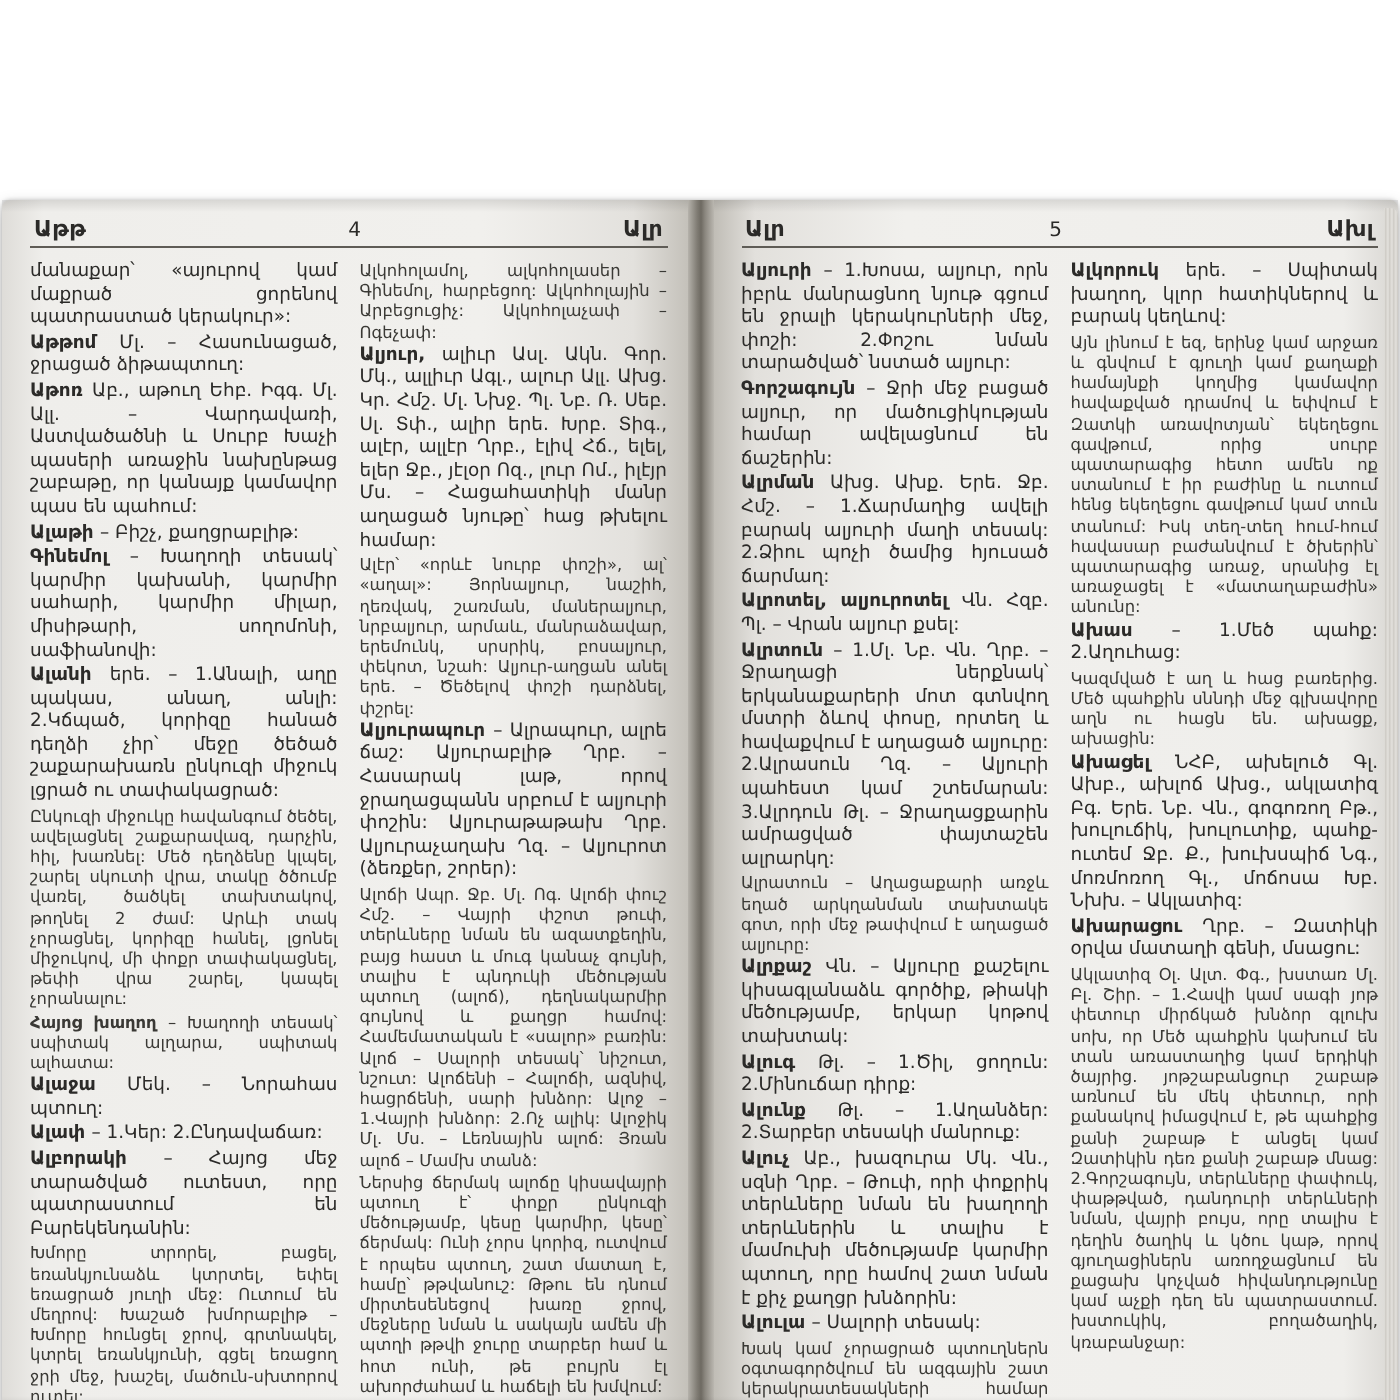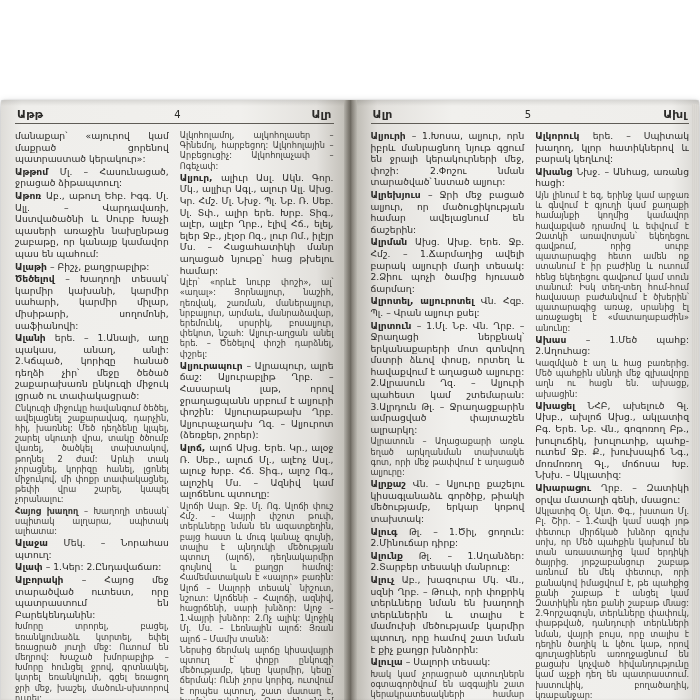--- a/index.html
+++ b/index.html
@@ -85,69 +85,67 @@
         <span class="guide">Աթթ</span>
         <span class="pagenum">4</span>
         <span class="guide">Ալր</span>
       </div>
       <div class="cols">
         <div class="col" id="lp-c0">
             <p class="entry">մանաքար՝ «այուրով կամ մաքրած ցորենով պատրաստած կերակուր»:</p>
             <p class="entry"><b>Աթթոմ </b>Մլ. – Հասունացած, ջրացած ձիթապտուղ:</p>
             <p class="entry"><b>Աթոռ </b>Աբ., աթուղ Եհբ. Իգգ. Մլ. Ալլ. – Վարդավառի, Աստվածածնի և Սուրբ Խաչի պասերի առաջին նախընթաց շաբաթը, որ կանայք կամավոր պաս են պահում:</p>
             <p class="entry"><b>Ալաթի </b>– Բիշչ, քաղցրաբլիթ:</p>
-            <p class="entry"><b>Ծեծելով </b>– Խաղողի տեսակ՝ կարմիր կախանի, կարմիր սահարի, կարմիր միլար, միսիթարի, սողոմոնի, սաֆիանովի:</p>
+            <p class="entry"><b>Գինեմոլ </b>– Խաղողի տեսակ՝ կարմիր կախանի, կարմիր սահարի, կարմիր միլար, միսիթարի, սողոմոնի, սաֆիանովի:</p>
             <p class="entry"><b>Ալանի </b>երե. – 1.Անալի, աղը պակաս, անաղ, անլի: 2.Կճպած, կորիզը հանած դեղձի չիր՝ մեջը ծեծած շաքարախառն ընկուզի միջուկ լցրած ու տափակացրած:</p>
             <p class="entry small">Ընկուզի միջուկը հավանգում ծեծել, ավելացնել շաքարավազ, դարչին, հիլ, խառնել: Մեծ դեղձենը կլպել, շարել սկուտի վրա, տակը ծծումբ վառել, ծածկել տախտակով, թողնել 2 ժամ: Արևի տակ չորացնել, կորիզը հանել, լցոնել միջուկով, մի փոքր տափակացնել, թեփի վրա շարել, կապել չորանալու:</p>
             <p class="entry small"><b>Հայոց խաղող </b>– Խաղողի տեսակ՝ սպիտակ ալղարա, սպիտակ ալհատա:</p>
             <p class="entry"><b>Ալաջա </b>Մեկ. – Նորահաս պտուղ:</p>
             <p class="entry"><b>Ալափ </b>– 1.Կեր: 2.Ընդավաճառ:</p>
             <p class="entry"><b>Ալբորակի </b>– Հայոց մեջ տարածված ուտեստ, որը պատրաստում են Բարեկենդանին:</p>
             <p class="entry small">Խմորը տրորել, բացել, եռանկյունաձև կտրտել, եփել եռացրած յուղի մեջ: Ուտում են մեղրով: Խաշած խմորաբլիթ – Խմորը հունցել ջրով, գրտնակել, կտրել եռանկյունի, գցել եռացող ջրի մեջ, խաշել, մածուն-սխտորով ուտել:</p>
             <p class="entry"><b>Ալբուխարի </b>– Դեղին, թթու սալոր:</p>
           </div>
         <div class="col" id="lp-c1">
             <p class="entry small">Ալկոհոլամոլ, ալկոհոլասեր – Գինեմոլ, հարբեցող: Ալկոհոլային – Արբեցուցիչ: Ալկոհոլաչափ – Ոգեչափ:</p>
             <p class="entry"><b>Ալյուր, </b>ալիւր Ասլ. Ակն. Գոր. Մկ., ալլիւր Ագլ., ալուր Ալլ. Ախց. Կր. Հմշ. Մլ. Նխջ. Պլ. Նբ. Ռ. Սեբ. Սլ. Տփ., ալիր երե. Խրբ. Տիգ., ալէր, ալլէր Ղրբ., էլիվ Հճ., ելել, ելեր Ջբ., յէլօր Ոզ., լուր Ոմ., իլէյր Մս. – Հացահատիկի մանր աղացած նյութը՝ հաց թխելու համար:</p>
             <p class="entry small">Ալէր՝ «որևէ նուրբ փոշի», ալ՝ «աղալ»: Յորնալյուր, նաշիհ, ղեռվակ, շառման, մաներալյուր, նրբալյուր, արմաև, մանրաձավար, երեմունկ, սրսրիկ, բոսալյուր, փեկոտ, նշահ: Ալյուր-աղցան անել երե. – Ծեծելով փոշի դարձնել, փշրել:</p>
             <p class="entry"><b>Ալյուրապուր </b>– Ալրապուր, ալրե ճաշ: Ալյուրաբլիթ Ղրբ. – Հասարակ լաթ, որով ջրաղացպանն սրբում է ալյուրի փոշին: Ալյուրաթաթախ Ղրբ. Ալյուրաչաղախ Ղզ. – Ալյուրոտ (ձեռքեր, շորեր):</p>
-            <p class="entry"><b>Ալոճ, </b>ալոճ Ախց. Երե. Կր., ալօջ Ռ. Սեբ., ալուճ Մլ., ալէոչ Ասլ., ալուջ Խրբ. Հճ. Տիգ., ալոշ Ոգ., ալոշիկ Մս. – Ազնիվ կամ ալոճենու պտուղը:</p>
             <p class="entry small">Ալոճի Ապր. Ջբ. Մլ. Ոգ. Ալոճի փուշ Հմշ. – Վայրի փշոտ թուփ, տերևները նման են ազատքեղին, բայց հաստ և մուգ կանաչ գույնի, տալիս է պնդուկի մեծության պտուղ (ալոճ), դեղնակարմիր գույնով և քաղցր համով: Համեմատական է «սալոր» բառին: Ալոճ – Սալորի տեսակ՝ նիշուտ, նշուտ: Ալոճենի – Հալոճի, ազնիվ, հացրճենի, սարի խնձոր: Ալոջ – 1.Վայրի խնձոր: 2.Ոչ ալիկ: Ալոջիկ Մլ. Մս. – Լեռնային ալոճ: Յռան ալոճ – Մամխ տանձ:</p>
             <p class="entry small">Ներսից ճերմակ ալոճը կիսավայրի պտուղ է՝ փոքր ընկուզի մեծությամբ, կեսը կարմիր, կեսը՝ ճերմակ: Ունի չորս կորիզ, ուտվում է որպես պտուղ, շատ մատաղ է, համը՝ թթվանուշ: Թթու են դնում միրտեսենեցով խառը ջրով, մեջները նման և սակայն ամեն մի պտղի թթվի ջուրը տարբեր համ և հոտ ունի, թե բույրն էլ ախորժահամ և հաճելի են խմվում:</p>
           </div>
       </div>
     </div>
 
     <div class="gutter"></div>
 
     <div class="page page-right">
       <div class="curve"></div>
       <div class="page-header">
         <span class="guide">Ալր</span>
         <span class="pagenum">5</span>
         <span class="guide">Ախլ</span>
       </div>
       <div class="cols">
         <div class="col" id="rp-c0">
             <p class="entry"><b>Ալյուրի </b>– 1.Խոսա, ալյուր, որն իբրև մանրացնող նյութ գցում են ջրալի կերակուրների մեջ, փոշի: 2.Փոշու նման տարածված՝ նստած ալյուր:</p>
-            <p class="entry"><b>Ալրեխյուս </b>– Ջրի մեջ բացած ալյուր, որ մածուցիկության համար ավելացնում են ճաշերին:</p>
+            <p class="entry"><b>Գորշագույն </b>– Ջրի մեջ բացած ալյուր, որ մածուցիկության համար ավելացնում են ճաշերին:</p>
             <p class="entry"><b>Ալրման </b>Ախց. Ախք. Երե. Ջբ. Հմշ. – 1.Ճարմաղից ավելի բարակ ալյուրի մաղի տեսակ: 2.Ձիու պոչի ծամից հյուսած ճարմաղ:</p>
             <p class="entry"><b>Ալրոտել, ալյուրոտել </b>Վն. Հզբ. Պլ. – Վրան ալյուր քսել:</p>
             <p class="entry"><b>Ալրտուն </b>– 1.Մլ. Նբ. Վն. Ղրբ. – Ջրաղացի ներքնակ՝ երկանաքարերի մոտ գտնվող մստրի ձևով փոսը, որտեղ և հավաքվում է աղացած ալյուրը: 2.Ալրասուն Ղզ. – Ալյուրի պահեստ կամ շտեմարան: 3.Ալրդուն Թլ. – Ջրաղացքարին ամրացված փայտաշեն ալրարկղ:</p>
             <p class="entry small">Ալրատուն – Աղացաքարի առջև եղած արկղանման տախտակե գոտ, որի մեջ թափվում է աղացած ալյուրը:</p>
             <p class="entry"><b>Ալրքաշ </b>Վն. – Ալյուրը քաշելու կիսագլանաձև գործիք, թիակի մեծությամբ, երկար կոթով տախտակ:</p>
             <p class="entry"><b>Ալուգ </b>Թլ. – 1.Ծիլ, ցողուն: 2.Մինուճար դիրք:</p>
             <p class="entry"><b>Ալունք </b>Թլ. – 1.Աղանձեր: 2.Տարբեր տեսակի մանրուք:</p>
             <p class="entry"><b>Ալուչ </b>Աբ., խազուրա Մկ. Վն., սզնի Ղրբ. – Թուփ, որի փոքրիկ տերևները նման են խաղողի տերևներին և տալիս է մամուխի մեծությամբ կարմիր պտուղ, որը համով շատ նման է քիչ քաղցր խնձորին:</p>
             <p class="entry"><b>Ալուլա </b>– Սալորի տեսակ:</p>
             <p class="entry small">Խակ կամ չորացրած պտուղներն օգտագործվում են ազգային շատ կերակրատեսակների համար (բոզբաշ, տոլմա) որպես ամոքանք, պատրաստում են նաև պաստեղալավաշ:</p>
           </div>
         <div class="col" id="rp-c1">
             <p class="entry"><b>Ալկորուկ </b>երե. – Սպիտակ խաղող, կլոր հատիկներով և բարակ կեղևով:</p>
-            <p class="entry"><b>Ախանց </b>Նխջ. – Անհաց, առանց հացի:</p>
             <p class="entry small">Այն լինում է եզ, երինջ կամ արջառ և գնվում է գյուղի կամ քաղաքի համայնքի կողմից կամավոր հավաքված դրամով և եփվում է Զատկի առավոտյան՝ եկեղեցու գավթում, որից սուրբ պատարագից հետո ամեն ոք ստանում է իր բաժինը և ուտում հենց եկեղեցու գավթում կամ տուն տանում: Իսկ տեղ-տեղ հում-հում հավասար բաժանվում է ծխերին՝ պատարագից առաջ, սրանից էլ առաջացել է «մատաղաբաժին» անունը:</p>
             <p class="entry"><b>Ախաս </b>– 1.Մեծ պահք: 2.Աղուհաց:</p>
             <p class="entry small">Կազմված է աղ և հաց բառերից. Մեծ պահքին սննդի մեջ գլխավորը աղն ու հացն են. ախացք, ախացին:</p>
             <p class="entry"><b>Ախացել </b>ՆՀԲ, ախելուծ Գլ. Ախբ., ախլոճ Ախց., ակլատիզ Բգ. Երե. Նբ. Վն., գոգոռող Բթ., խուլուճիկ, խուլուտիք, պահք-ուտեմ Ջբ. Ք., խուխսպիճ Նգ., մոռմոռող Գլ., մոճոսա Խբ. Նխխ. – Ակլատիզ:</p>
             <p class="entry"><b>Ախարացու </b>Ղրբ. – Զատիկի օրվա մատաղի գենի, մսացու:</p>
             <p class="entry small">Ակլատիզ Օլ. Ալտ. Փգ., խստառ Մլ. Բլ. Շիր. – 1.Հավի կամ սագի յոթ փետուր միրճկած խնձոր գլուխ սոխ, որ Մեծ պահքին կախում են տան առաստաղից կամ երդիկի ծայրից. յոթշաբանցուր շաբաթ առնում են մեկ փետուր, որի քանակով իմացվում է, թե պահքից քանի շաբաթ է անցել կամ Զատիկին դեռ քանի շաբաթ մնաց: 2.Գորշագույն, տերևները փափուկ, փաթթված, դանդուրի տերևների նման, վայրի բույս, որը տալիս է դեղին ծաղիկ և կծու կաթ, որով գյուղացիներն առողջացնում են քացախ կոչված հիվանդությունը կամ աչքի դեղ են պատրաստում. խստուկիկ, բողածաղիկ, կռաբանջար:</p>
           </div>
       </div>
     </div>
 

